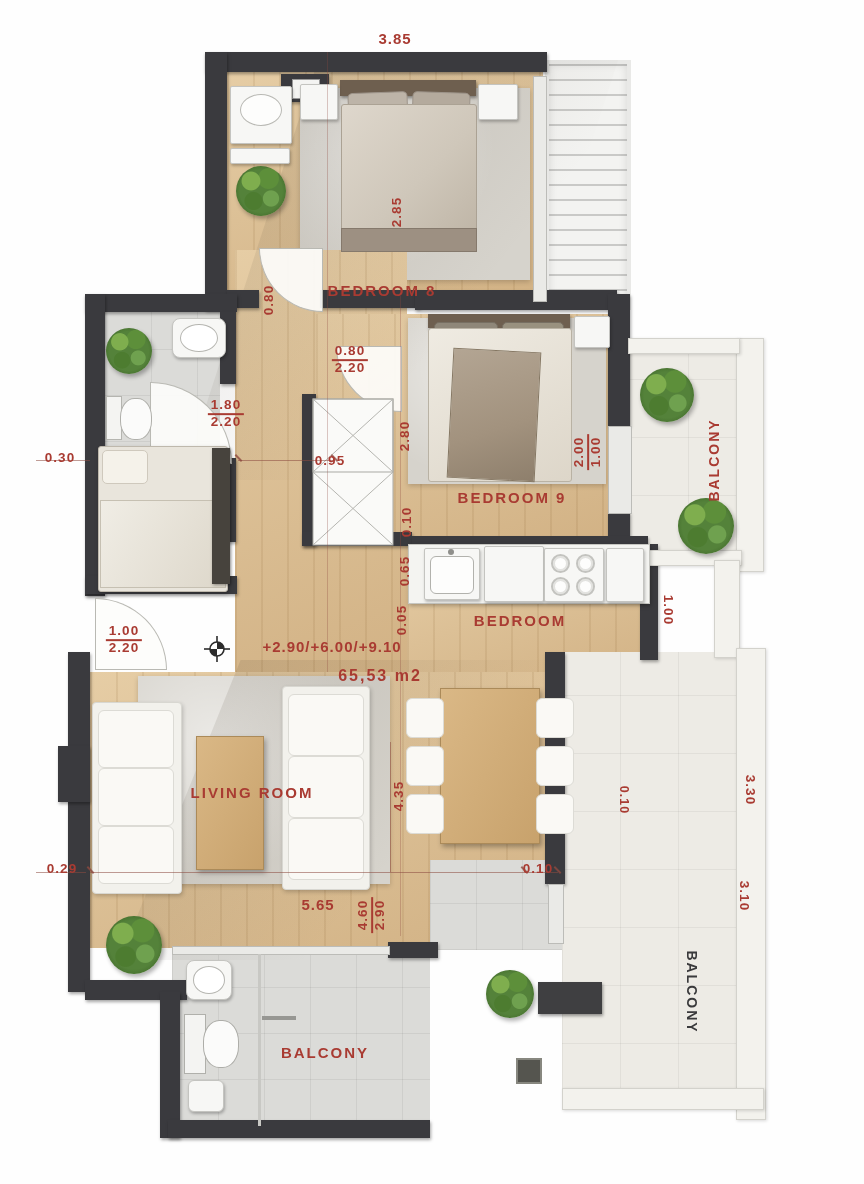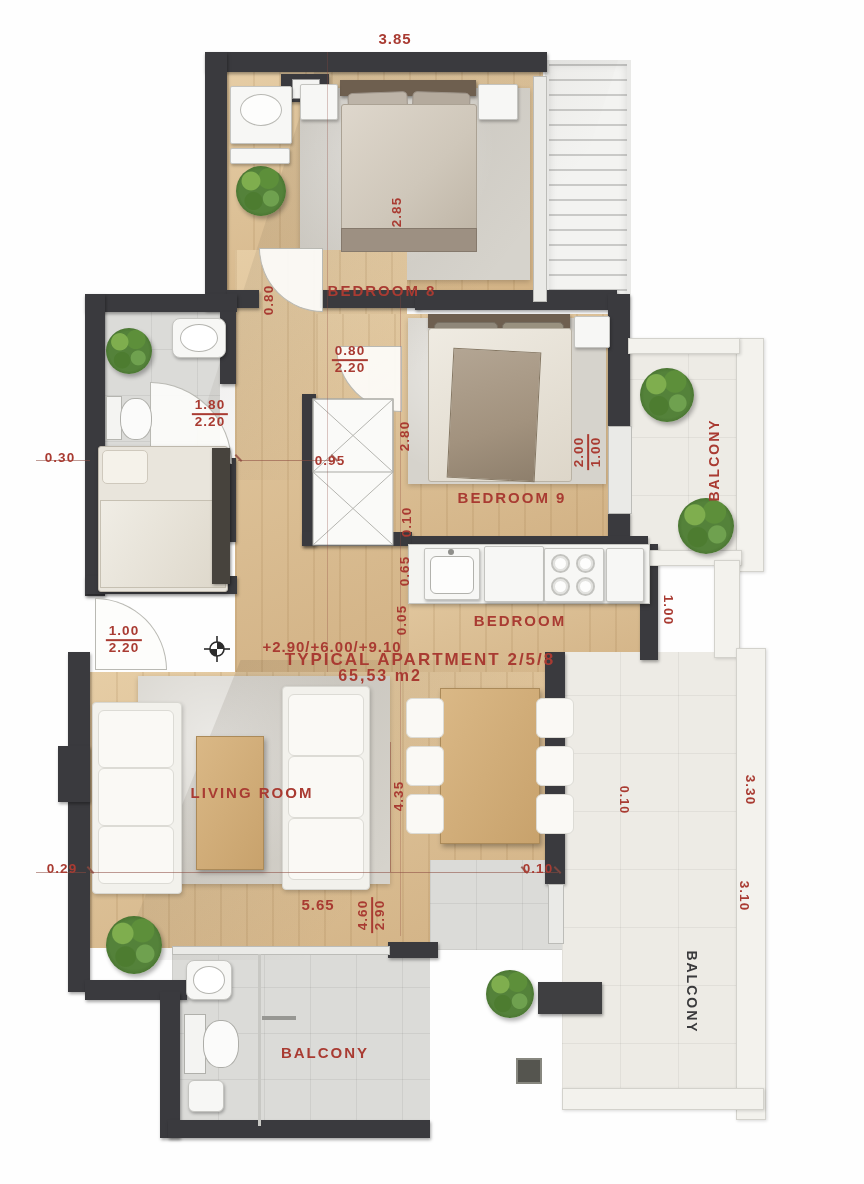--- a/index.html
+++ b/index.html
@@ -230,21 +230,20 @@
 
   <div class="lbl" style="left:382px;top:290px;">BEDROOM 8</div>
   <div class="lbl" style="left:512px;top:497px;">BEDROOM 9</div>
   <div class="lbl" style="left:520px;top:620px;">BEDROOM</div>
   <div class="lbl" style="left:252px;top:792px;">LIVING ROOM</div>
   <div class="lbl" style="left:325px;top:1052px;">BALCONY</div>
   <div class="lbl vert" style="left:714px;top:460px;font-size:14px;">BALCONY</div>
   <div class="lbl vert2" style="left:692px;top:992px;font-size:14px;color:#3a3a3c;">BALCONY</div>
 
   <div class="dim" style="left:332px;top:646px;font-size:15px;">+2.90/+6.00/+9.10</div>
-  <div class="lbl" style="left:420px;top:660px;font-size:17px;">TYPICAL APARTMENT 2/5/8</div>
   <div class="lbl" style="left:380px;top:676px;font-size:16px;">65,53 m2</div>
 
   <div class="dim" style="left:395px;top:38px;font-size:15px;">3.85</div>
   <div class="dim vert" style="left:396px;top:212px;">2.85</div>
   <div class="dim vert" style="left:268px;top:300px;">0.80</div>
   <div class="dim" style="left:330px;top:460px;">0.95</div>
   <div class="dim vert" style="left:404px;top:436px;">2.80</div>
   <div class="dim vert" style="left:406px;top:522px;">0.10</div>
   <div class="dim vert" style="left:404px;top:571px;">0.65</div>
   <div class="dim vert" style="left:401px;top:620px;">0.05</div>
@@ -255,21 +254,21 @@
   <div class="dim" style="left:538px;top:868px;">0.10</div>
   <div class="dim vert" style="left:398px;top:796px;">4.35</div>
   <div class="dim vert2" style="left:624px;top:800px;font-size:12.5px;">0.10</div>
   <div class="dim vert2" style="left:750px;top:790px;">3.30</div>
   <div class="dim vert2" style="left:744px;top:896px;">3.10</div>
 
   <div class="dim frac" style="left:350px;top:360px;">
     <div class="ft">0.80</div>
     <div>2.20</div>
   </div>
-  <div class="dim frac" style="left:210px;top:414px;">
+  <div class="dim frac" style="left:226px;top:414px;">
     <div class="ft">1.80</div>
     <div>2.20</div>
   </div>
   <div class="dim frac" style="left:124px;top:640px;">
     <div class="ft">1.00</div>
     <div>2.20</div>
   </div>
   <div class="dim frac vert" style="left:588px;top:452px;">
     <div class="ft">2.00</div>
     <div>1.00</div>

